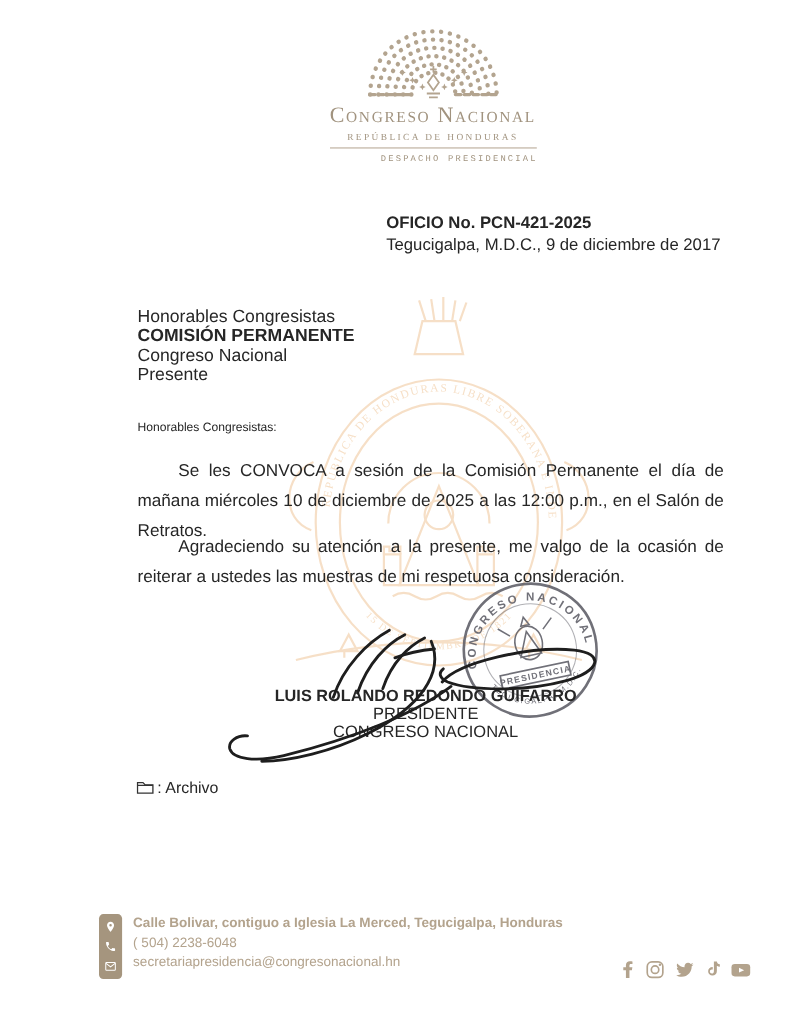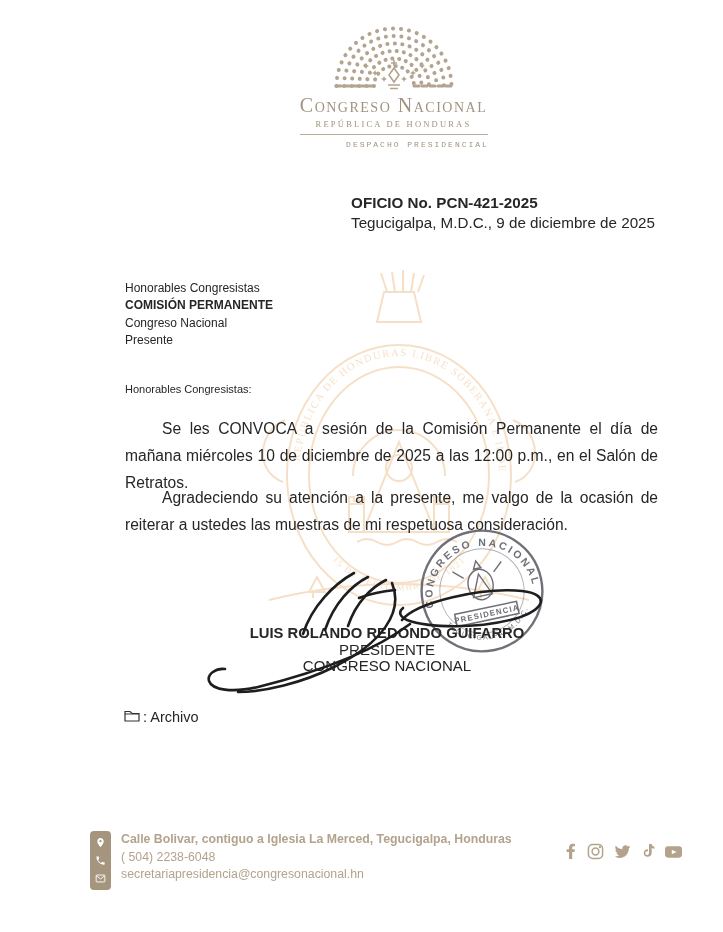--- a/index.html
+++ b/index.html
@@ -23,21 +23,21 @@
   .lh-rule { width:188px; height:1px; background:#b9ab99; margin:5px auto 5px; }
   .lh-off {
     font-family:Liberation Mono, monospace; font-size:8px; letter-spacing:2px;padding-left:48px;
   }
 
   
   .ref { top:193px; right:100px; font-size:15.2px; line-height:20px; }
   .ref .num { font-weight:bold; }
 
   
-  .addressee { top:280px; left:93px; font-size:12px; line-height:17.3px; }
+  .addressee { top:280px; left:93px; font-size:16px; line-height:17.3px; }
   .addressee .bold { font-weight:bold; }
 
   .salutation { top:383px; left:93px; font-size:11px; }
 
   .para {
     left:93px; width:533px; margin:0; font-size:15.6px; line-height:27px;
     text-align:justify; text-indent:37px;
   }
   .para1 { top:415px; }
   .para2 { top:484px; }
@@ -51,21 +51,21 @@
 
   
   .signature { left:130px; top:540px; width:390px; height:160px; pointer-events:none; z-index:5; }
 
   .signblock { top:625px; left:178px; width:354px; text-align:center; font-size:15px; line-height:16.5px; }
   .signblock .name { font-weight:bold; font-size:14.8px; }
 
   .cc { top:709px; left:92px; font-size:14.5px; display:flex; align-items:flex-start; gap:3px; }
 
   
-  .footer { top:831px; left:38px; right:72px; display:flex; justify-content:space-between; align-items:flex-start;padding-left:20px; }
+  .footer { top:831px; left:38px; right:72px; display:flex; justify-content:space-between; align-items:flex-end;padding-left:20px; }
   .contact { display:flex; }
   .icon-strip {
     width:21px; background:#a5957e; border-radius:4px; padding:6px 0;
     display:flex; flex-direction:column; align-items:center; gap:7px;
   }
   .contact-text { margin-left:10px; color:#b3a38d; font-size:12.3px; line-height:17.5px; }
   .contact-text .addr { font-weight:bold; }
   .social { display:flex; gap:9px; margin-top:12px; }
   .social svg { display:block; }
 </style>
@@ -131,21 +131,21 @@
         <textPath href="#wmring" startOffset="4%">REPÚBLICA DE HONDURAS LIBRE SOBERANA E INDEPENDIENTE</textPath>
       </text>
       <text font-size="9" letter-spacing="1.5">
         <textPath href="#wmbase" startOffset="50%" text-anchor="middle">15 DE SEPTIEMBRE DE 1821</textPath>
       </text>
     </g>
   </svg>
 
   <div class="abs ref">
     <div class="num">OFICIO No. PCN-421-2025</div>
-    <div>Tegucigalpa, M.D.C., 9 de diciembre de 2025</div>
+    <div>Tegucigalpa, M.D.C., 9 de diciembre de 2017</div>
   </div>
 
   <div class="abs addressee">
     <div>Honorables Congresistas</div>
     <div class="bold">COMISIÓN PERMANENTE</div>
     <div>Congreso Nacional</div>
     <div>Presente</div>
   </div>
 
   <div class="abs salutation">Honorables Congresistas:</div>

